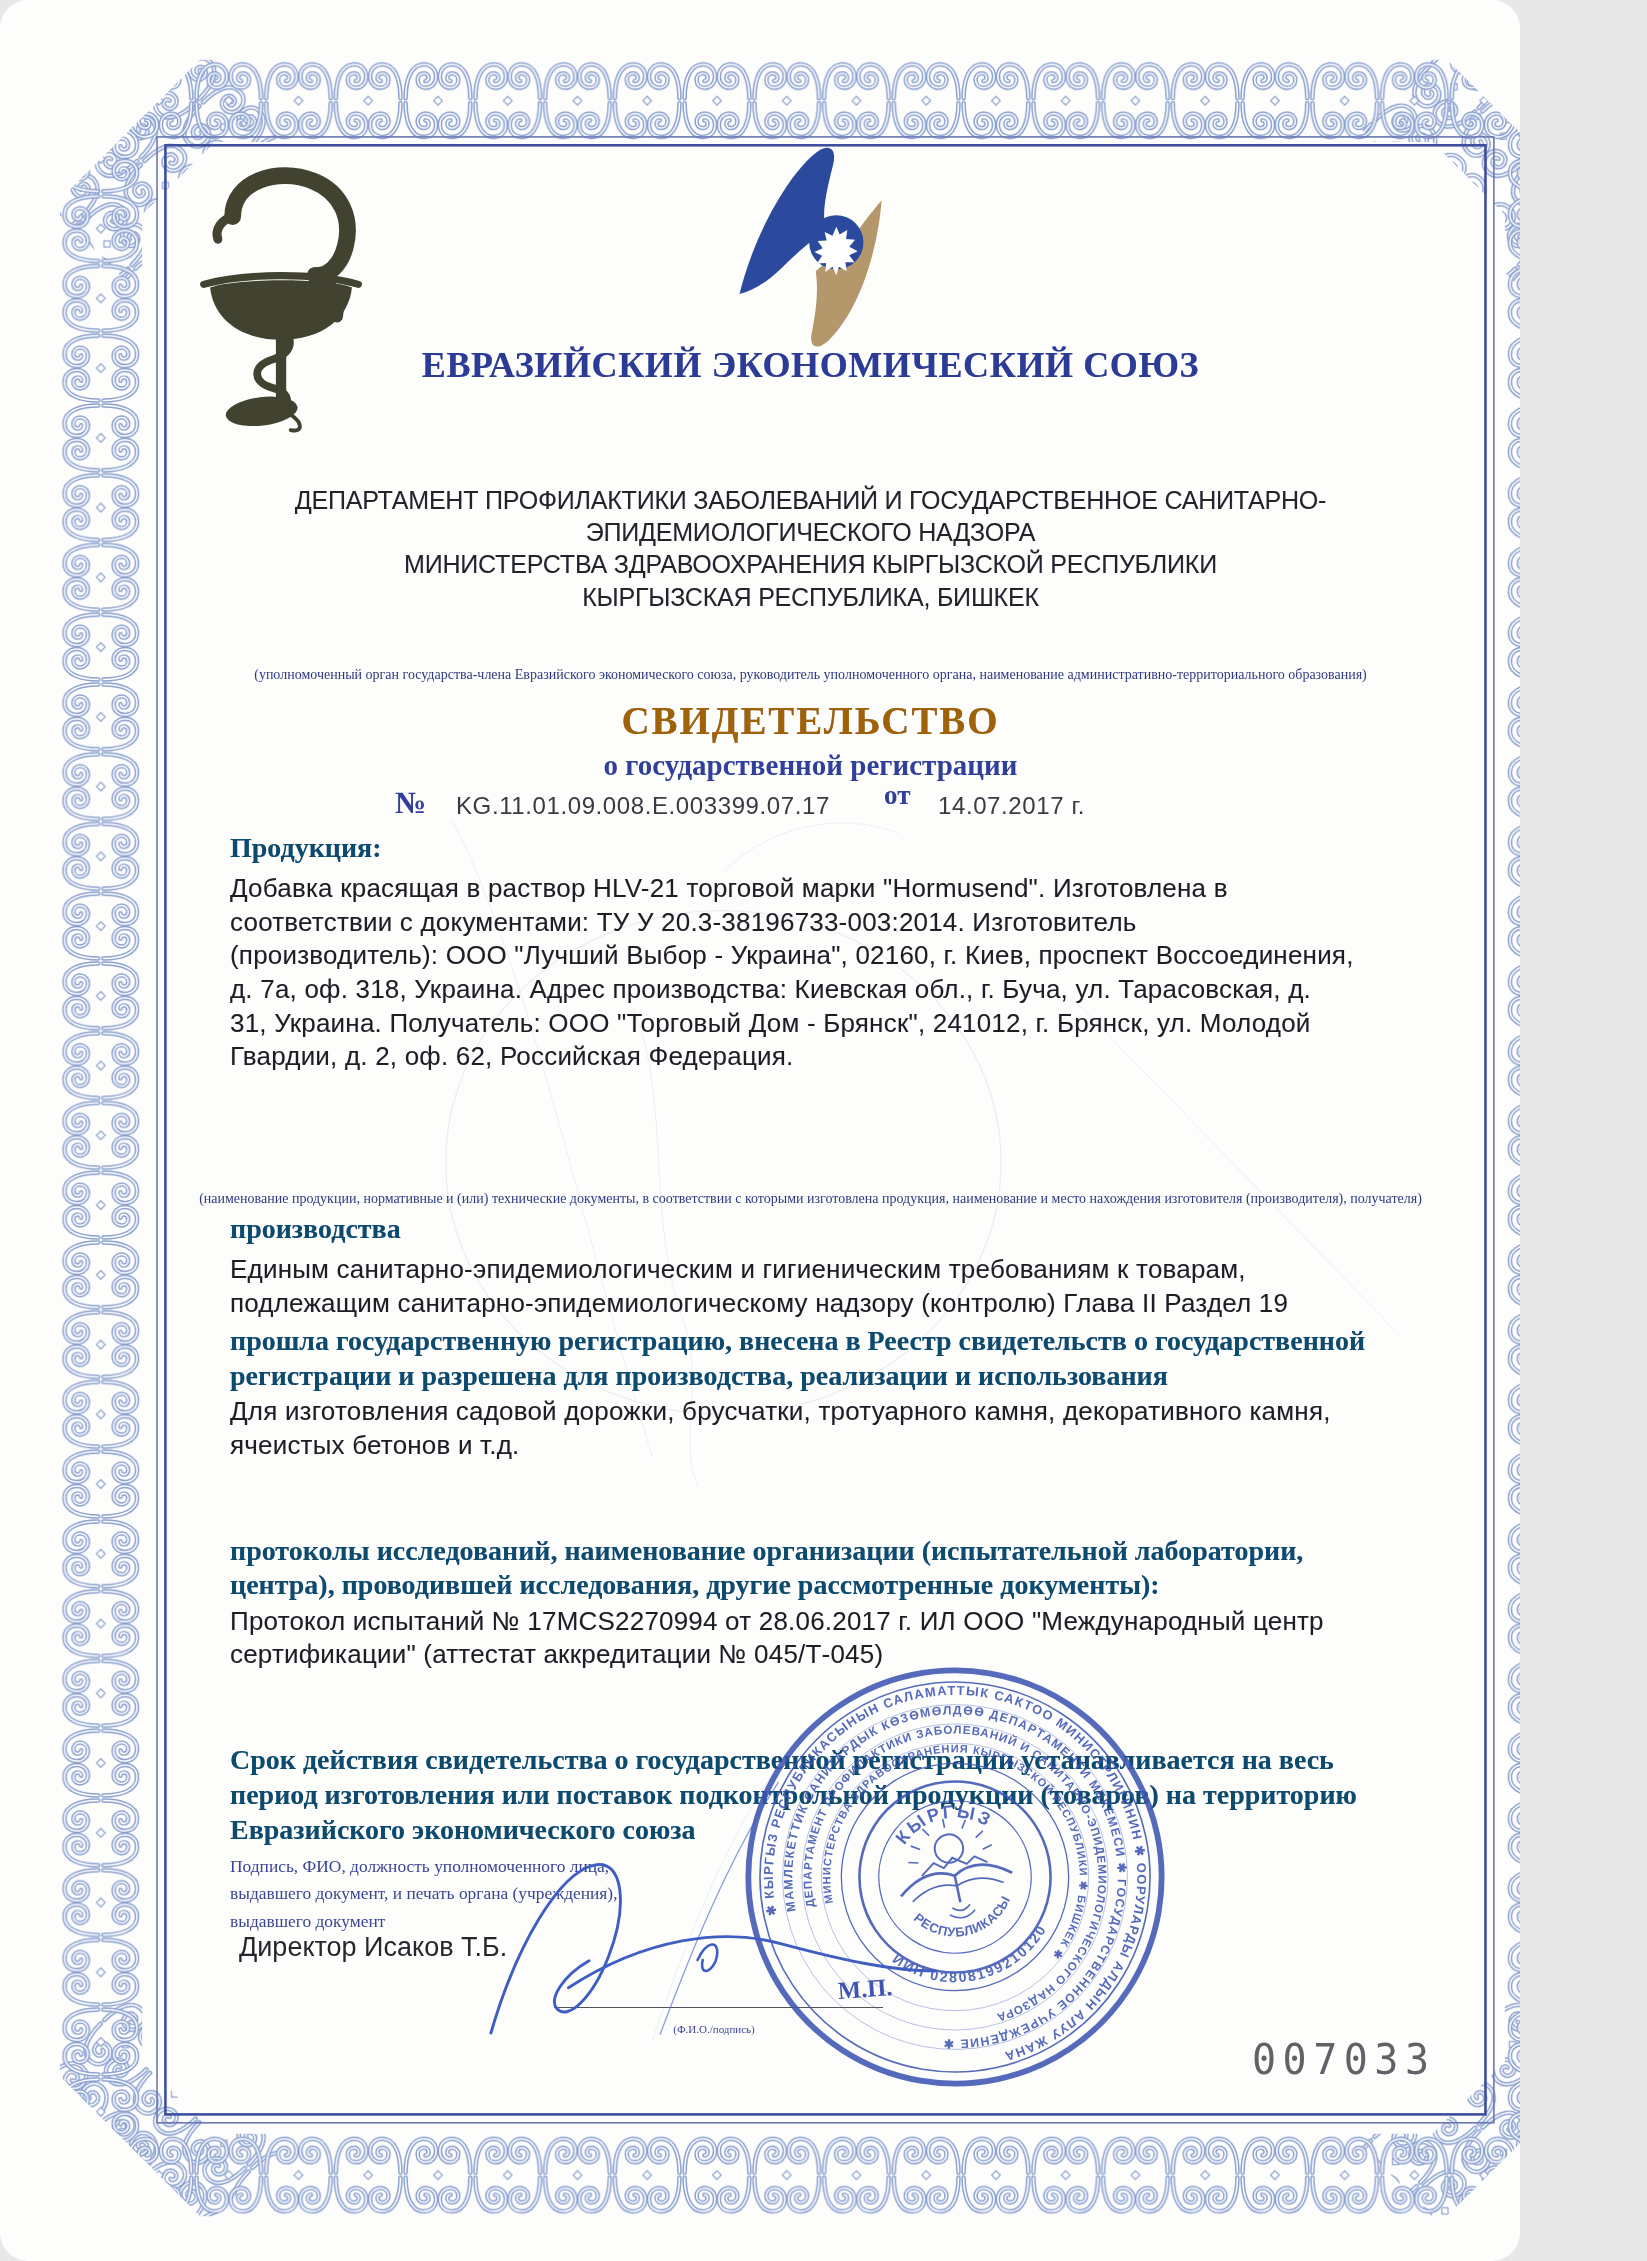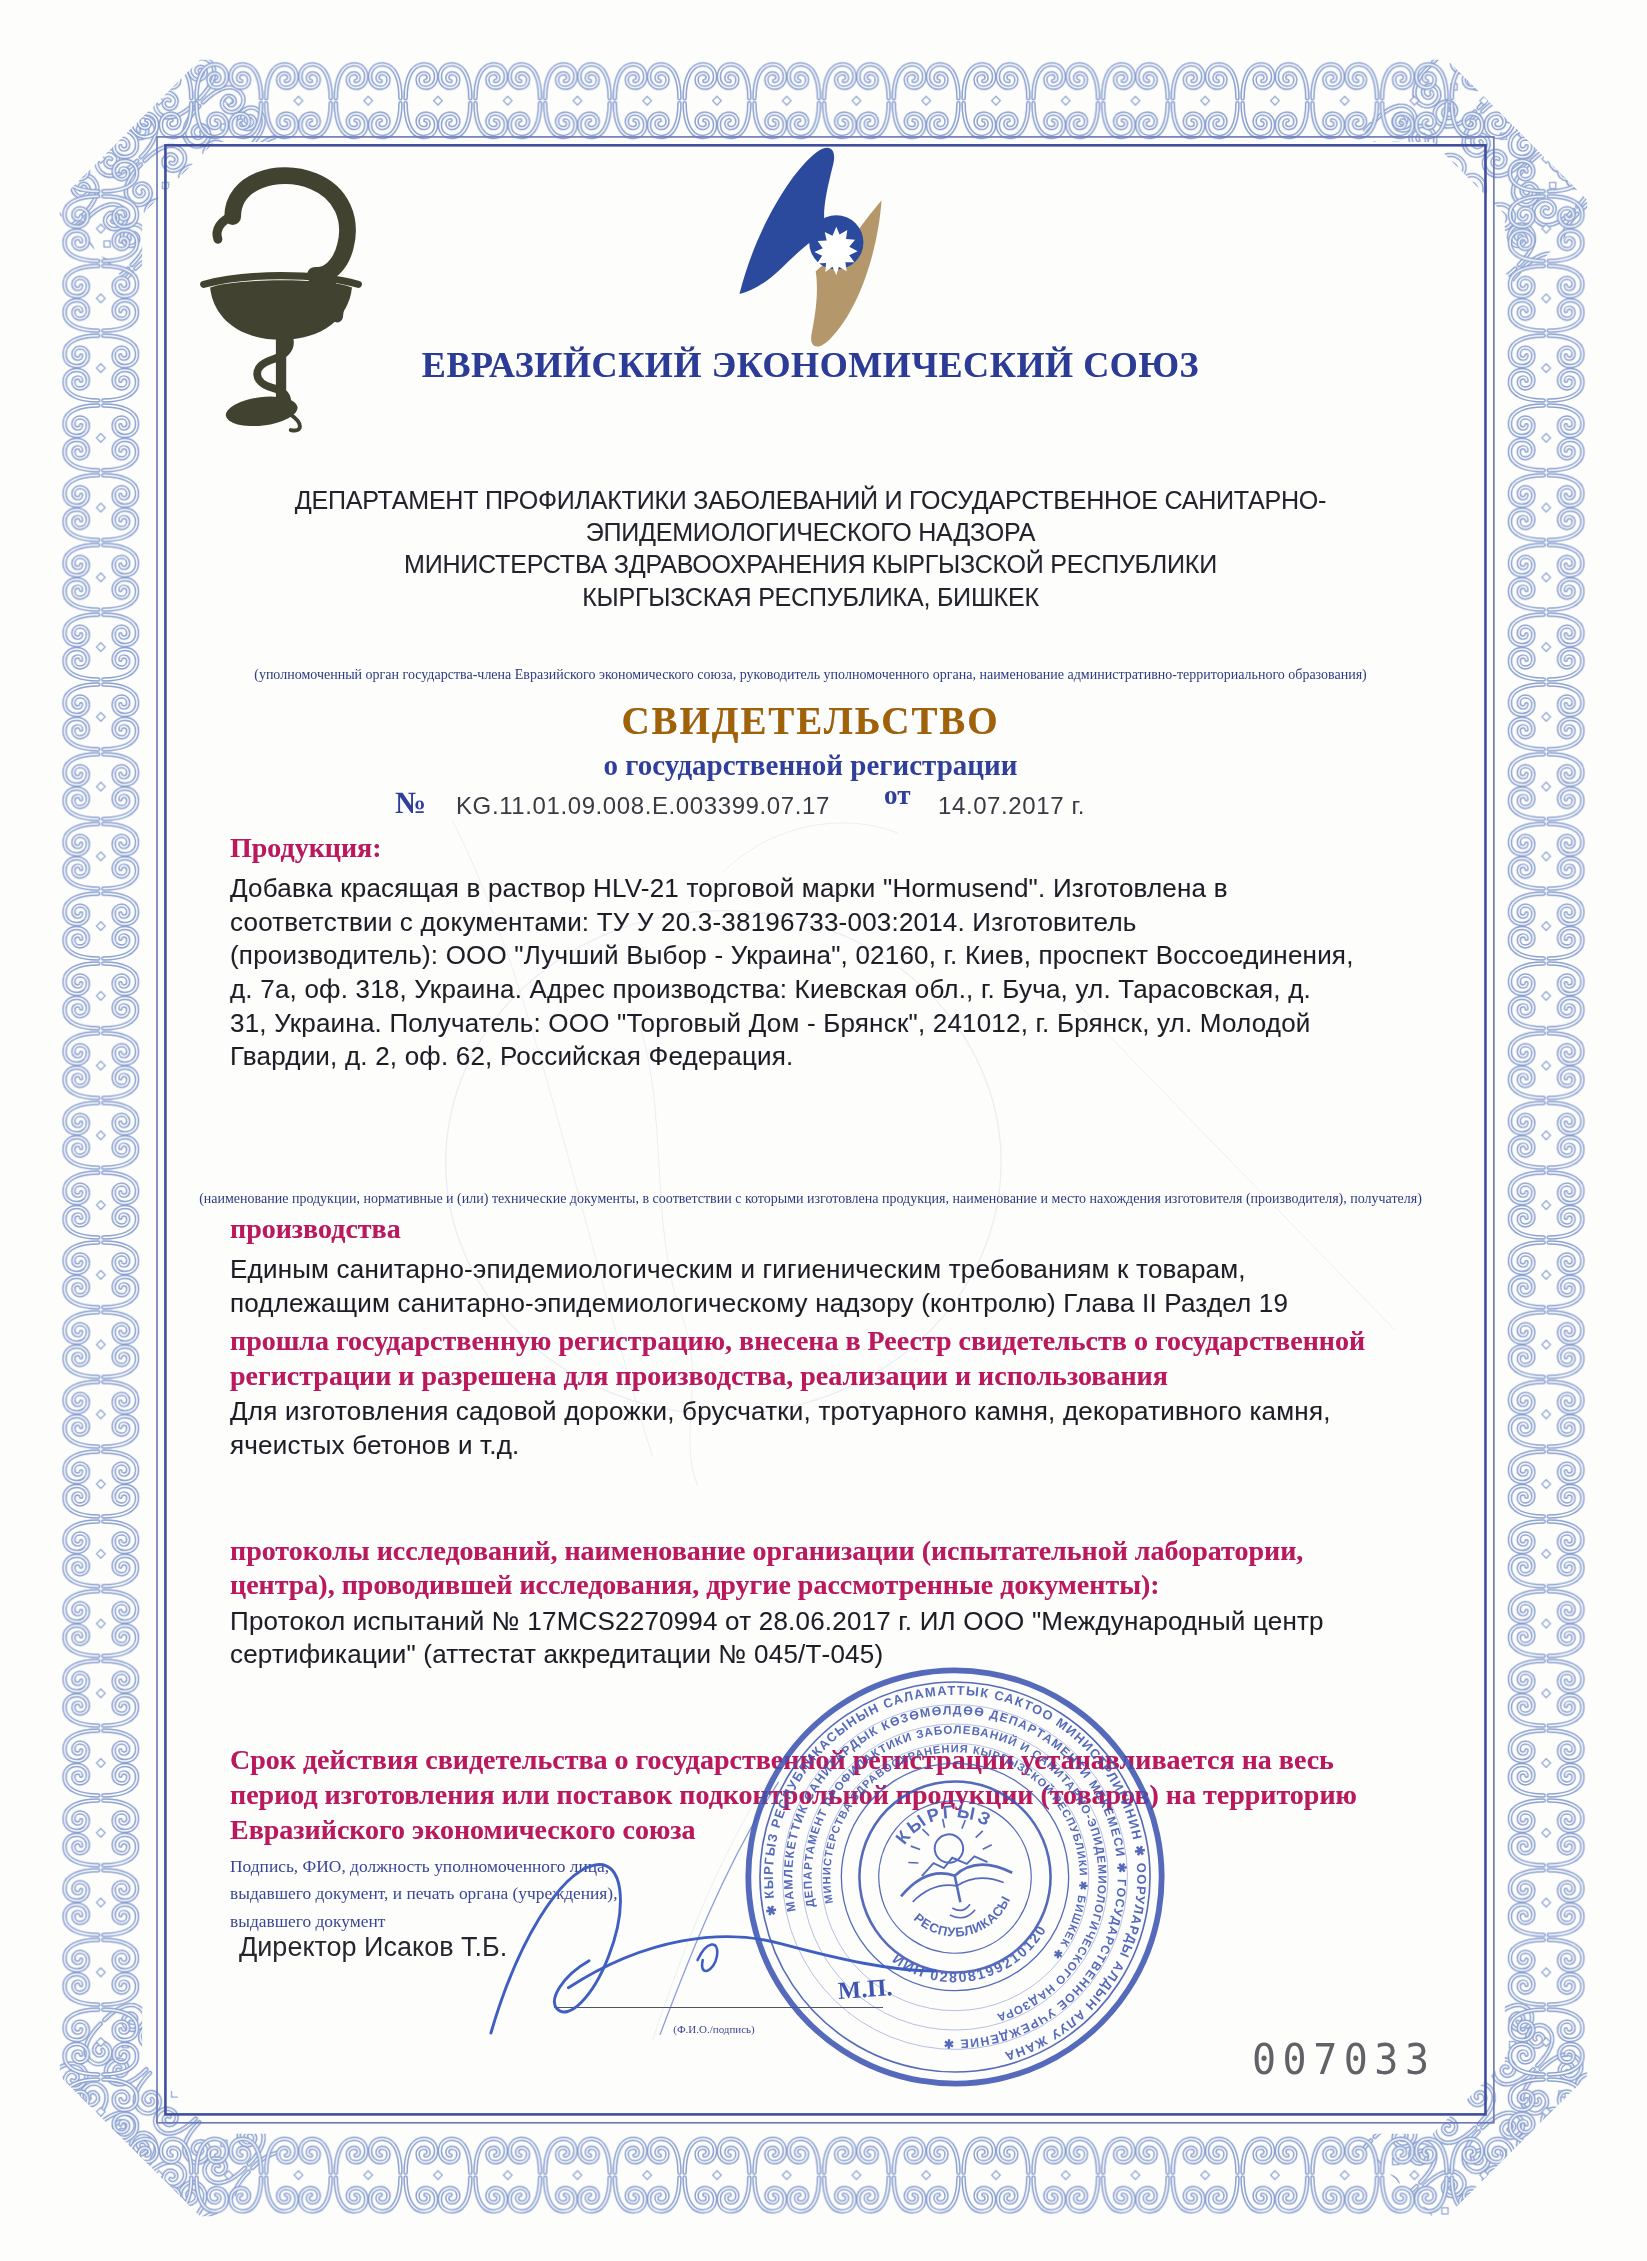--- a/index.html
+++ b/index.html
@@ -1,32 +1,32 @@
 <!DOCTYPE html>
 <html style="font-size:10.3px"><head>
 <meta charset="utf-8">
 <style>
   html,body{margin:0;padding:0;background:#e8e8e8;}
-  .page{position:relative;width:1647px;height:2261px;background:#fdfdfc;overflow:hidden;
-        font-family:"Liberation Sans",sans-serif;}
+  .page{position:relative;width:1520px;height:2261px;background:#fdfdfc;overflow:hidden;
+        font-family:"Liberation Sans",sans-serif;border-radius:28px;}
   .abs{position:absolute;}
   svg{display:block;}
   
   .c{left:145px;width:1331px;text-align:center;}
   .union-title{font-family:"Liberation Serif",serif;font-weight:bold;font-size:36px;
     color:#2c3c96;letter-spacing:0.6px;text-shadow:0 0 0.6px rgba(44,60,150,.45);}
   .dept{font-size:25px;color:#23232b;letter-spacing:-0.2px;text-shadow:0.4px 0 0 rgba(90,40,140,.18);}
   .tinycap{font-family:"Liberation Serif",serif;font-size:14px;color:#2e3a80;}
   .cert-title{font-family:"Liberation Serif",serif;font-weight:bold;font-size:39px;
     color:#a16207;letter-spacing:1.9px;text-shadow:0 0 0.6px rgba(48,63,155,.4);}
   .cert-sub{font-family:"Liberation Serif",serif;font-weight:bold;font-size:29px;color:#303f9b;}
   .num-label{font-family:"Liberation Serif",serif;font-weight:bold;font-size:31px;color:#303f9b;}
   .num-val{font-size:24px;color:#3a3a44;letter-spacing:0.6px;}
   .blue-bold{font-family:"Liberation Serif",serif;font-weight:bold;font-size:28px;
-    color:#be185d;text-shadow:0 0 0.6px rgba(58,73,158,.35);white-space:nowrap;}
+    color:#0c4a6e;text-shadow:0 0 0.6px rgba(58,73,158,.35);white-space:nowrap;}
   .body-line{font-size:26px;color:#1d1d26;letter-spacing:0.2px;white-space:nowrap;
     text-shadow:0.4px 0 0 rgba(80,140,90,.15), -0.4px 0 0 rgba(150,60,150,.15);}
   .small-blue{font-family:"Liberation Serif",serif;font-size:17.4px;color:#3a4694;white-space:nowrap;}
   .director{font-size:27px;color:#26262e;white-space:nowrap;}
   .fio{font-family:"Liberation Serif",serif;font-size:11px;color:#3a4694;}
   .mp{font-family:"Liberation Serif",serif;font-weight:bold;font-size:24.5px;color:#3f55b0;
     transform:rotate(-4deg);}
   .serial{font-family:"DejaVu Sans Mono",monospace;font-size:40px;color:#515158;
     letter-spacing:6.5px;transform:scaleY(1.08);opacity:.9;}
   .sig-line{height:0;border-top:1.9px solid rgba(40,40,50,.8);}

